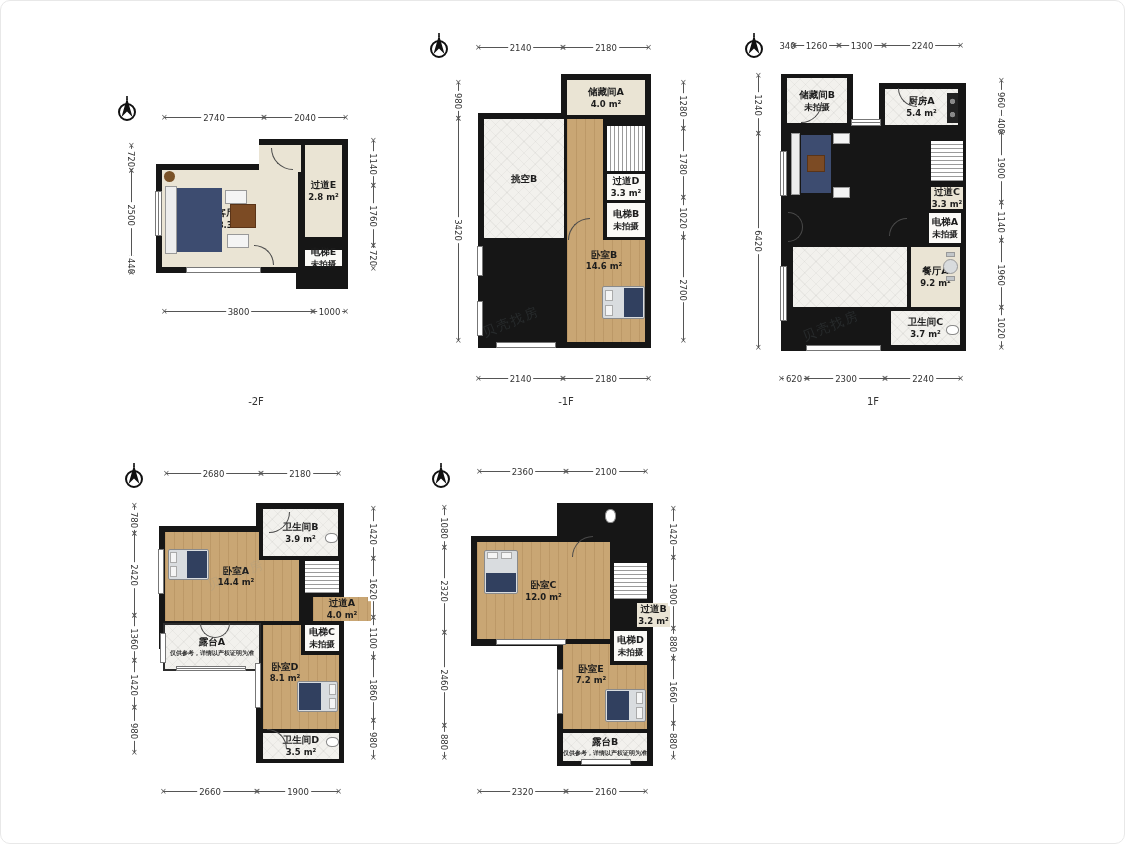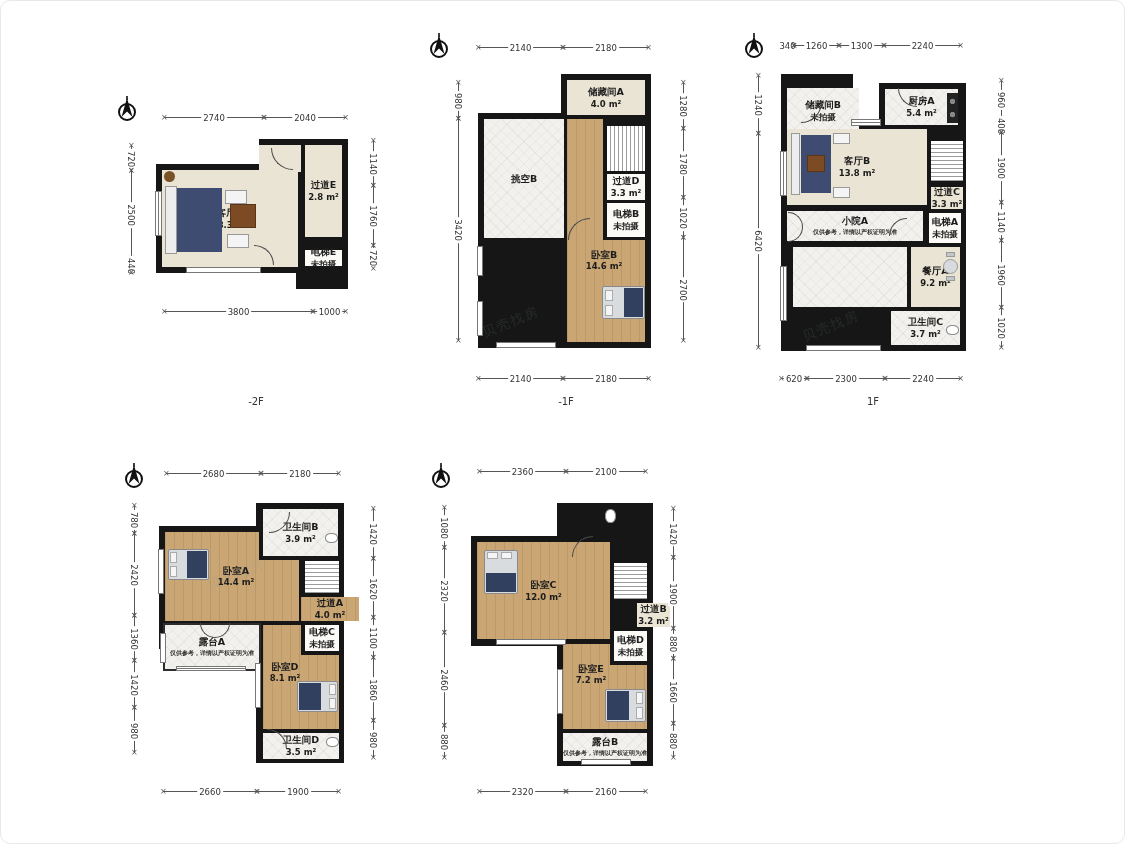--- a/index.html
+++ b/index.html
@@ -211,44 +211,36 @@
     </div>
   <div class="dim-h" style="left:562px;top:377px;width:86px">
       <span>2180</span>
     </div>
   <div class="floorlbl" style="left:545px;top:395px">-1F</div>
 
   <div class="wb" style="left:780px;top:73px;width:72px;height:57px"></div>
   <div class="wb" style="left:878px;top:82px;width:87px;height:60px"></div>
   <div class="wb" style="left:780px;top:118px;width:185px;height:232px"></div>
 
-  <div class="room c-tile" style="left:786px;top:87px;width:72px;height:45px">
+  <div class="room c-tile" style="left:786px;top:77px;width:60px;height:45px">
     <div class="nm">储藏间B</div>
     <div class="ar">未拍摄</div>
   </div>
   <div class="room c-tile" style="left:884px;top:88px;width:73px;height:36px">
     <div class="nm">厨房A</div>
     <div class="ar">5.4 m²</div>
-  </div>
-  <div class="room c-beige" style="left:786px;top:128px;width:140px;height:76px">
-    <div class="nm">客厅B</div>
-    <div class="ar">13.8 m²</div>
   </div>
   <div class="stairs st-v" style="left:930px;top:140px;width:32px;height:40px"></div>
   <div class="room c-beige" style="left:930px;top:186px;width:32px;height:22px">
     <div class="nm">过道C</div>
     <div class="ar">3.3 m²</div>
   </div>
   <div class="room c-white" style="left:928px;top:212px;width:32px;height:30px">
     <div class="nm">电梯A</div>
     <div class="ar">未拍摄</div>
-  </div>
-  <div class="room c-tile" style="left:786px;top:210px;width:136px;height:30px">
-    <div class="nm">小院A</div>
-    <div class="sub">仅供参考，详情以产权证明为准</div>
   </div>
   <div class="room c-tile" style="left:792px;top:246px;width:114px;height:60px"></div>
   <div class="room c-beige" style="left:910px;top:246px;width:49px;height:60px">
     <div class="nm">餐厅A</div>
     <div class="ar">9.2 m²</div>
   </div>
   <div class="room c-tile" style="left:890px;top:310px;width:69px;height:34px">
     <div class="nm">卫生间C</div>
     <div class="ar">3.7 m²</div>
   </div>
@@ -329,21 +321,21 @@
     <div class="nm">卫生间B</div>
     <div class="ar">3.9 m²</div>
   </div>
   <div class="room c-wood" style="left:164px;top:531px;width:94px;height:89px"></div>
   <div class="room c-wood" style="left:164px;top:559px;width:134px;height:61px"></div>
   <div class="rlbl" style="left:205px;top:564px;width:60px">
     <div class="nm">卧室A</div>
     <div class="ar">14.4 m²</div>
   </div>
   <div class="stairs st-v" style="left:304px;top:560px;width:34px;height:32px"></div>
-  <div class="room c-wood" style="left:300px;top:596px;width:58px;height:24px">
+  <div class="room c-wood" style="left:312px;top:596px;width:58px;height:24px">
     <div class="nm">过道A</div>
     <div class="ar">4.0 m²</div>
   </div>
   <div class="room c-white" style="left:304px;top:624px;width:34px;height:26px">
     <div class="nm">电梯C</div>
     <div class="ar">未拍摄</div>
   </div>
   <div class="room c-tile terr" style="left:162px;top:622px;width:98px;height:48px">
     <div class="nm">露台A</div>
     <div class="sub">仅供参考，详情以产权证明为准</div>

